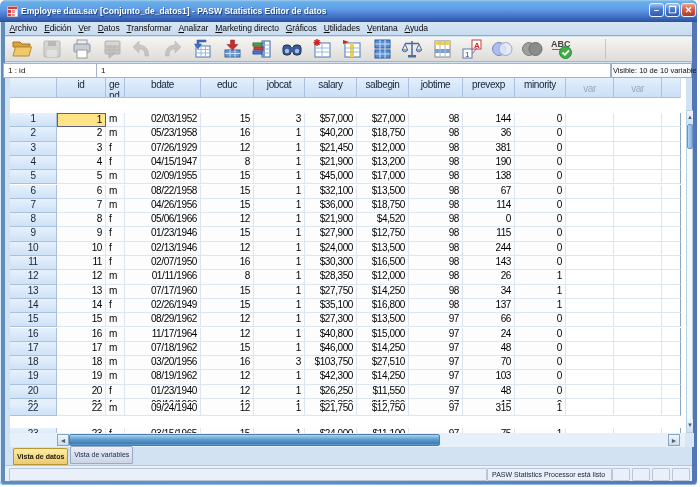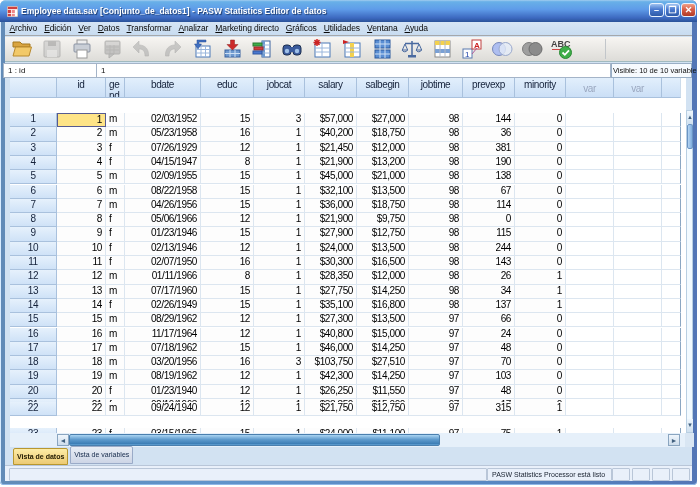--- a/index.html
+++ b/index.html
@@ -334,21 +334,21 @@
           <div class="c empty" style="flex: 0 0 19px;"></div>
         </div>
         <div class="grow datarow" style="top: 92.2px; height: 14.3px;">
           <div class="rn" style="flex: 0 0 47px;">5</div>
           <div class="c num" style="flex: 0 0 49px;">5</div>
           <div class="c txt" style="flex: 0 0 19px;">m</div>
           <div class="c num" style="flex: 0 0 76px;">02/09/1955</div>
           <div class="c num" style="flex: 0 0 53px;">15</div>
           <div class="c num" style="flex: 0 0 51px;">1</div>
           <div class="c num" style="flex: 0 0 52px;">$45,000</div>
-          <div class="c num" style="flex: 0 0 52px;">$21,000</div>
+          <div class="c num" style="flex: 0 0 52px;">$17,000</div>
           <div class="c num" style="flex: 0 0 54px;">98</div>
           <div class="c num" style="flex: 0 0 52px;">138</div>
           <div class="c num" style="flex: 0 0 51px;">0</div>
           <div class="c num empty" style="flex: 0 0 48px;"></div>
           <div class="c num empty" style="flex: 0 0 48px;"></div>
           <div class="c empty" style="flex: 0 0 19px;"></div>
         </div>
         <div class="grow datarow" style="top: 106.5px; height: 14.3px;">
           <div class="rn" style="flex: 0 0 47px;">6</div>
           <div class="c num" style="flex: 0 0 49px;">6</div>
@@ -382,21 +382,21 @@
           <div class="c empty" style="flex: 0 0 19px;"></div>
         </div>
         <div class="grow datarow" style="top: 135.1px; height: 14.3px;">
           <div class="rn" style="flex: 0 0 47px;">8</div>
           <div class="c num" style="flex: 0 0 49px;">8</div>
           <div class="c txt" style="flex: 0 0 19px;">f</div>
           <div class="c num" style="flex: 0 0 76px;">05/06/1966</div>
           <div class="c num" style="flex: 0 0 53px;">12</div>
           <div class="c num" style="flex: 0 0 51px;">1</div>
           <div class="c num" style="flex: 0 0 52px;">$21,900</div>
-          <div class="c num" style="flex: 0 0 52px;">$9,750</div>
+          <div class="c num" style="flex: 0 0 52px;">$4,520</div>
           <div class="c num" style="flex: 0 0 54px;">98</div>
           <div class="c num" style="flex: 0 0 52px;">0</div>
           <div class="c num" style="flex: 0 0 51px;">0</div>
           <div class="c num empty" style="flex: 0 0 48px;"></div>
           <div class="c num empty" style="flex: 0 0 48px;"></div>
           <div class="c empty" style="flex: 0 0 19px;"></div>
         </div>
         <div class="grow datarow" style="top: 149.4px; height: 14.3px;">
           <div class="rn" style="flex: 0 0 47px;">9</div>
           <div class="c num" style="flex: 0 0 49px;">9</div>

